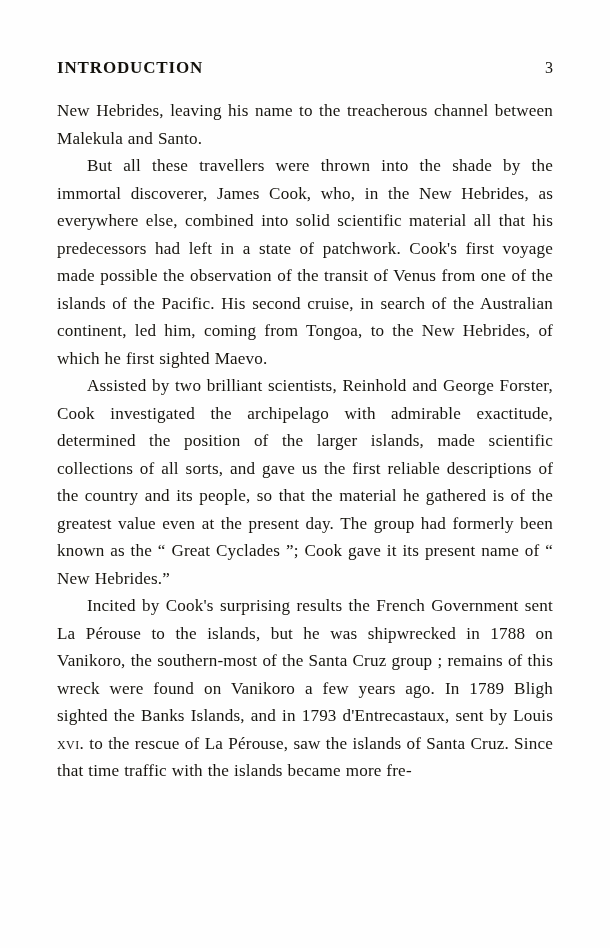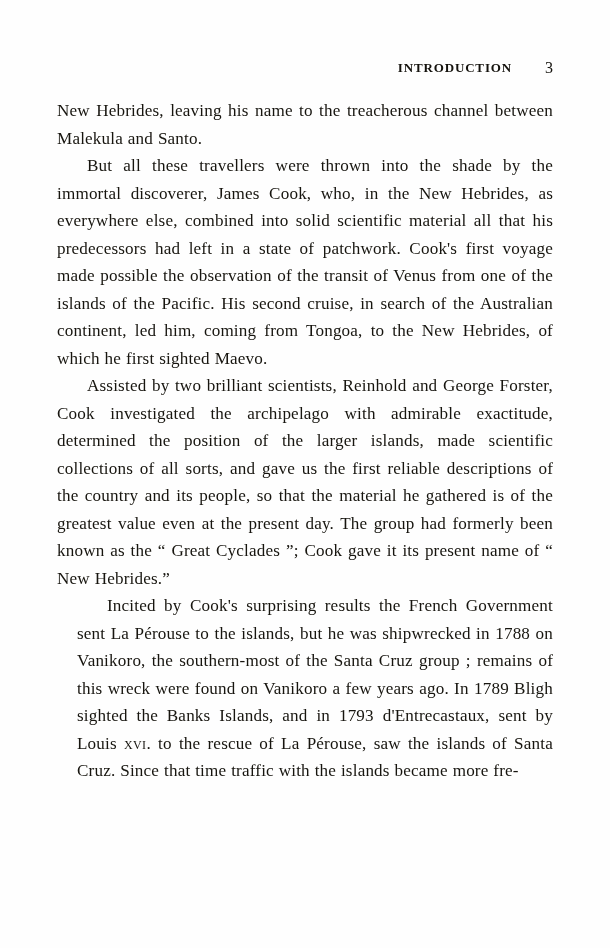--- a/index.html
+++ b/index.html
@@ -32,22 +32,22 @@
     left: 57px;
     top: 58px;
     width: 496px;
     height: 26px;
   }
   .head-title {
     position: absolute;
     left: 0;
     top: 0;
     width: 455px;
-    text-align: right;
-    font-size: 13px;
+    text-align: left;
+    font-size: 17px;
     font-weight: 700;
     letter-spacing: 0.85px;
     color: #14120d;
     line-height: 20px;
   }
   .head-folio {
     position: absolute;
     right: 0;
     top: 0;
     font-size: 16px;
@@ -77,21 +77,20 @@
     color: #17150f;
     hyphens: none;
     font-family: Liberation Serif, serif;
   }
   p.para.indent {
     text-indent: 30px;
   }
   
   p.para:last-child {
     text-align-last: left;
-    margin-left: 20px;
   }
 
   .sc {
     font-variant: small-caps;
     text-transform: lowercase;
     letter-spacing: 0.4px;
   }
 </style>
 </head>
 <body>

